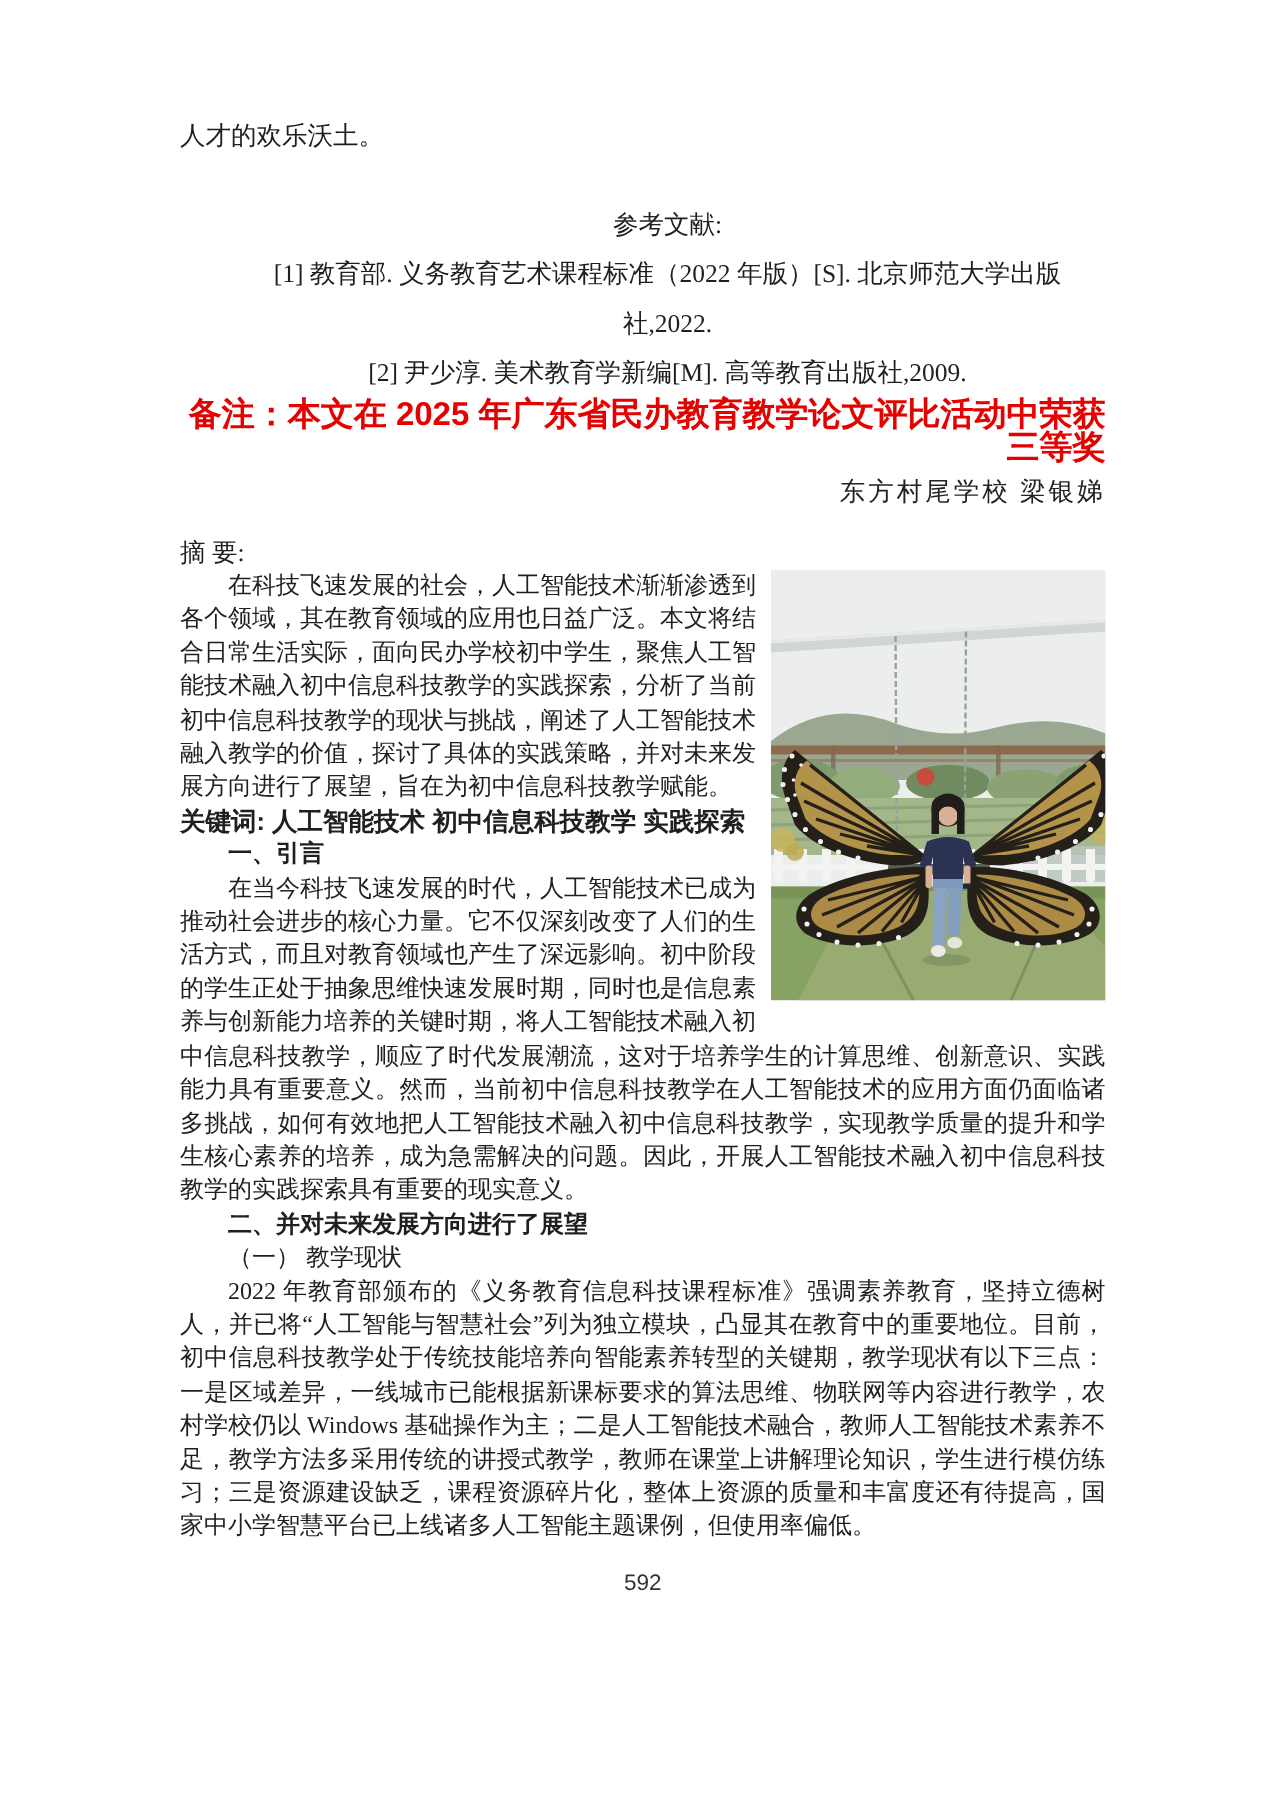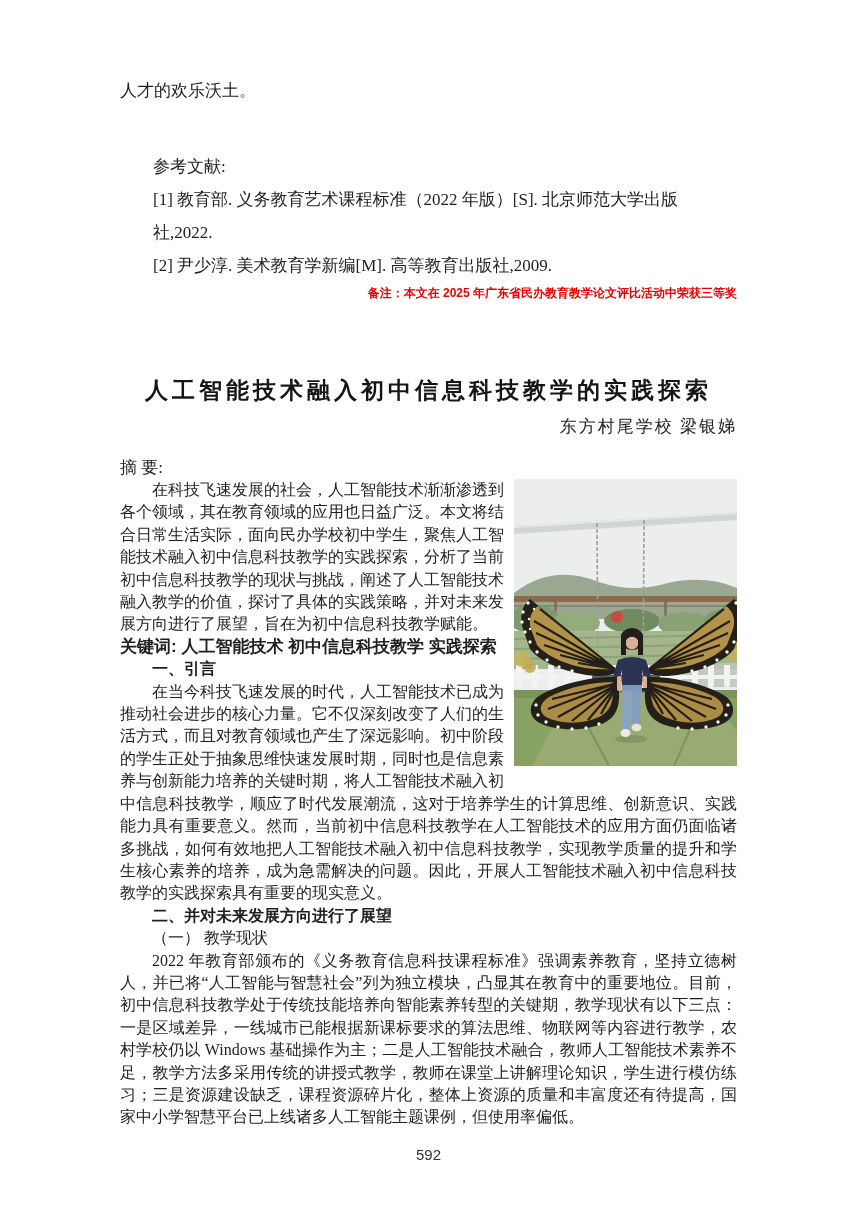--- a/index.html
+++ b/index.html
@@ -8,26 +8,26 @@
     background:#ffffff;
     font-family:"Liberation Serif","DejaVu Serif",serif;
     color:#1f1f1f;
     overflow:hidden;
   }
   .page{position:relative;width:850px;height:942px;background:#fff;}
   .content{margin:0 113px 0 120px;width:617px;}
 
   .closing-line{margin:0;padding-top:80px;font-size:17px;line-height:22px;}
 
-  .refs{margin-top:48px;}
+  .refs{margin-top:31px;text-align:center;}
   .refs-heading{margin:0;padding-left:33px;font-size:17px;line-height:33px;}
   .ref-item{margin:0;padding-left:33px;font-size:17px;line-height:33px;}
 
   .award-note{
-    margin:0;font-size:12px;line-height:22px;
+    margin:0;font-size:22px;line-height:22px;
     font-family:"Liberation Sans","DejaVu Sans",sans-serif;
     font-weight:bold;color:#e60000;text-align:right;
   }
 
   .article-title{
     margin:70px 0 0 0;text-align:center;
     font-size:23px;line-height:34px;font-weight:bold;
     letter-spacing:4px;color:#151515;
   }
   .article-author{
@@ -71,21 +71,20 @@
     <p class="closing-line">人才的欢乐沃土。</p>
 
     <div class="refs">
       <p class="refs-heading">参考文献:</p>
       <p class="ref-item">[1] 教育部. 义务教育艺术课程标准（2022 年版）[S]. 北京师范大学出版社,2022.</p>
       <p class="ref-item">[2] 尹少淳. 美术教育学新编[M]. 高等教育出版社,2009.</p>
     </div>
 
     <p class="award-note">备注：本文在 2025 年广东省民办教育教学论文评比活动中荣获三等奖</p>
 
-    <h1 class="article-title">人工智能技术融入初中信息科技教学的实践探索</h1>
     <p class="article-author">东方村尾学校  梁银娣</p>
 
     <div class="flow">
 
       <p class="abstract-label">摘 要:</p>
 
       <div class="photo-frame">
 
         <svg width="223" height="287" viewBox="0 0 223 287">
 

